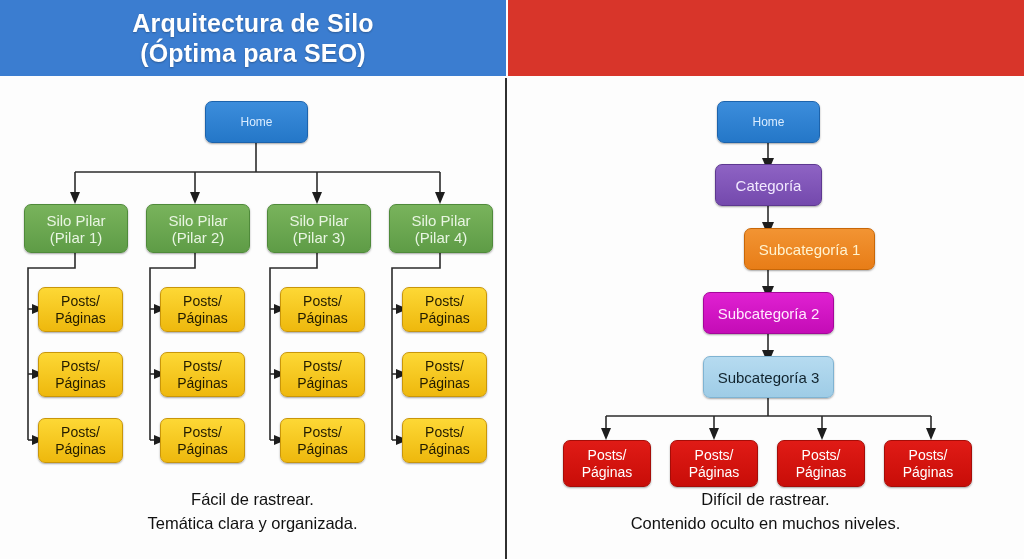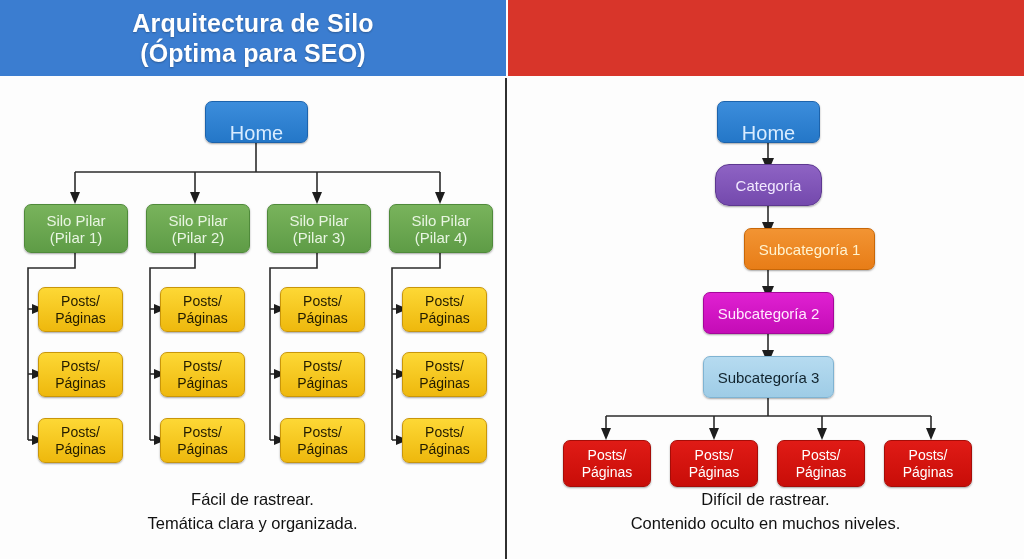--- a/index.html
+++ b/index.html
@@ -48,22 +48,21 @@
     line-height:17px;
     white-space:pre-line;
     box-shadow:0 1px 2px rgba(0,0,0,.35);
   }
   .node .lbl{display:block;}
 
   .n-home{
     background:linear-gradient(#3c8ddc,#2477c8);
     border:1px solid #1c63ac;
     color:#d9ecff;
-    font-size:20px;
-    align-items:flex-end;
+    font-size:12px;
   }
   .n-pillar{
     background:linear-gradient(#79b35c,#5e9c46);
     border:1px solid #4f8a3a;
     color:#e8f5e2;
     font-size:15px;
   }
   .n-post-yellow{
     background:linear-gradient(#fdd835,#eeb80d);
     border:1px solid #c9960a;
@@ -294,21 +293,21 @@
         <polygon points="99,362 94,350 104,350"></polygon>
         <polygon points="207,362 202,350 212,350"></polygon>
         <polygon points="315,362 310,350 320,350"></polygon>
         <polygon points="424,362 419,350 429,350"></polygon>
       </g>
     </svg>
 
     <div class="node n-home" style="left:210px;top:23px;width:103px;height:42px;">
       <span class="lbl">Home</span>
     </div>
-    <div class="node n-category" style="left:208px;top:86px;width:107px;height:42px;border-radius:14px;">
+    <div class="node n-category" style="left:208px;top:86px;width:107px;height:42px;">
       <span class="lbl">Categoría</span>
     </div>
     <div class="node n-sub1" style="left:196px;top:150px;width:131px;height:42px;margin-left:41px;">
       <span class="lbl">Subcategoría 1</span>
     </div>
     <div class="node n-sub2" style="left:196px;top:214px;width:131px;height:42px;">
       <span class="lbl">Subcategoría 2</span>
     </div>
     <div class="node n-sub3" style="left:196px;top:278px;width:131px;height:42px;">
       <span class="lbl">Subcategoría 3</span>

